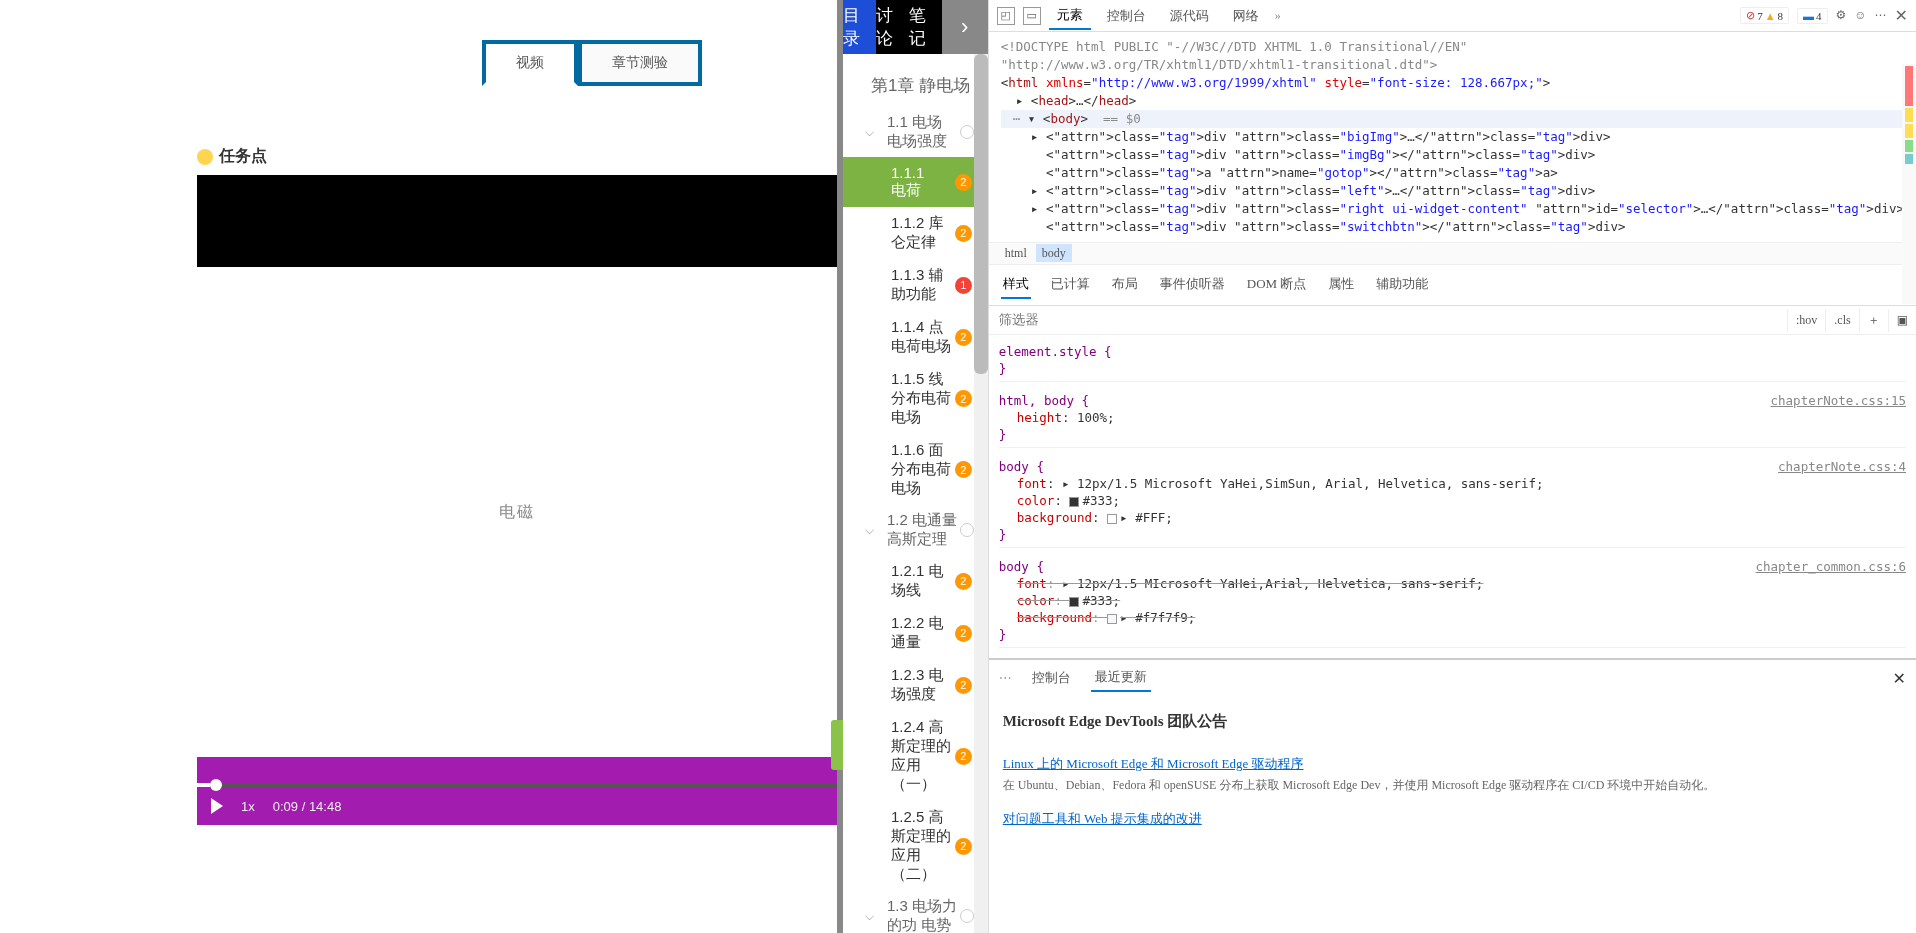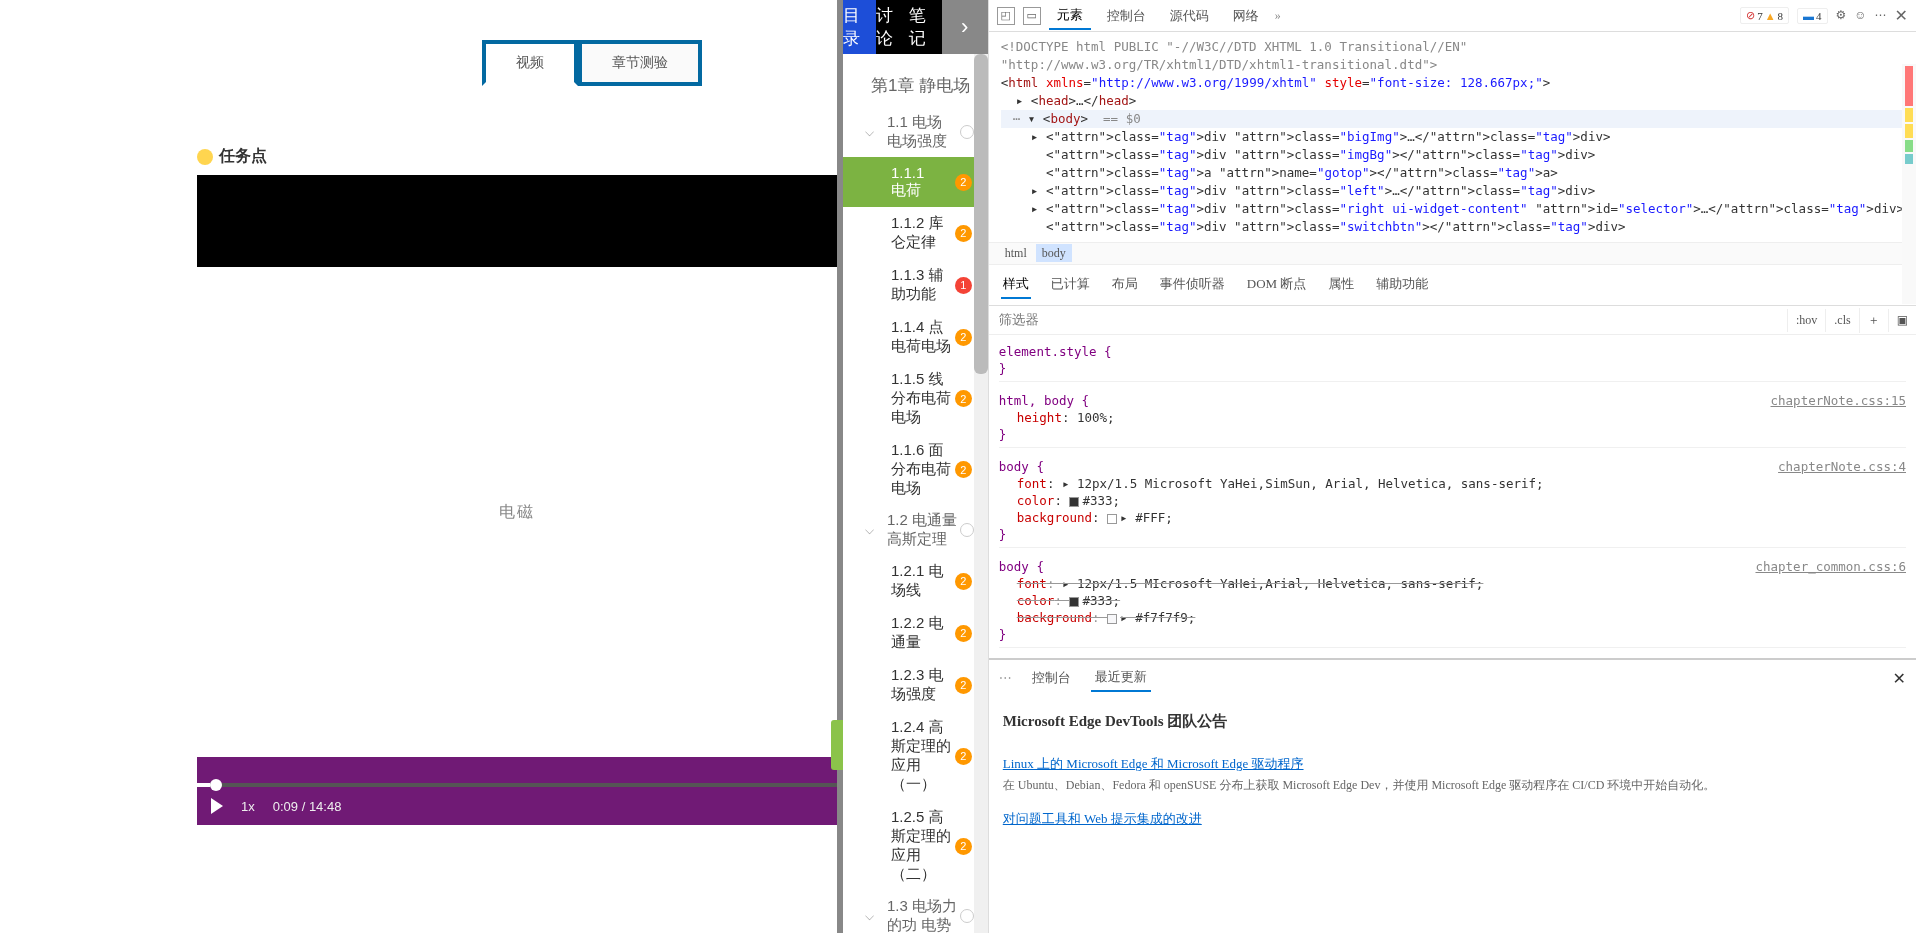--- a/index.html
+++ b/index.html
@@ -9,21 +9,21 @@
 
 .left { width: 845px; background: #fff; padding-top: 40px; position:relative; }
 .tabs { display:flex; margin-left: 482px; }
 .tab { padding: 10px 30px; border:4px solid #0369a1; background:#fafafa; cursor:pointer; font-size:14px; color:#555; }
 .tab.active { background:#fff; border-bottom-color:#fff; }
 .task-label { display:flex; align-items:center; margin:60px 0 0 197px; font-weight:bold; font-size:16px; }
 .task-dot { width:16px; height:16px; border-radius:50%; background:#ffd54f; margin-right:6px; }
 .video { margin: 8px 0 0 197px; width:640px; background:#000; }
 .video-top { height:92px; background:#000; }
 .video-mid { height:490px; background:#fff; display:flex; align-items:center; justify-content:center; color:#888; font-size:16px; letter-spacing:2px; }
-.video-ctrl { height:68px; background:#701a75; display:flex; align-items:flex-end; flex-direction:column; }
+.video-ctrl { height:68px; background:#a21caf; display:flex; align-items:flex-end; flex-direction:column; }
 .progress { width:100%; height:4px; background:#555; position:relative; margin-top:26px;}
 .progress-fill { height:100%; width:2%; background:#fff; }
 .progress-dot { position:absolute; left:2%; top:-4px; width:12px; height:12px; border-radius:50%; background:#fff; }
 .ctrl-row { display:flex; align-items:center; width:100%; height:38px; padding:0 14px; color:#eee; gap:18px; font-size:13px; }
 .play-icon { width:0; height:0; border-left:12px solid #fff; border-top:8px solid transparent; border-bottom:8px solid transparent; }
 
 
 .middle { width: 395px; background:#fff; position:relative; display:flex; flex-direction:column; border-left:6px solid #888;}
 .mid-tabs { display:flex; background:#000; height:54px; }
 .mid-tab { flex:1; display:flex; align-items:center; justify-content:center; color:#fff; font-size:17px; cursor:pointer; }

